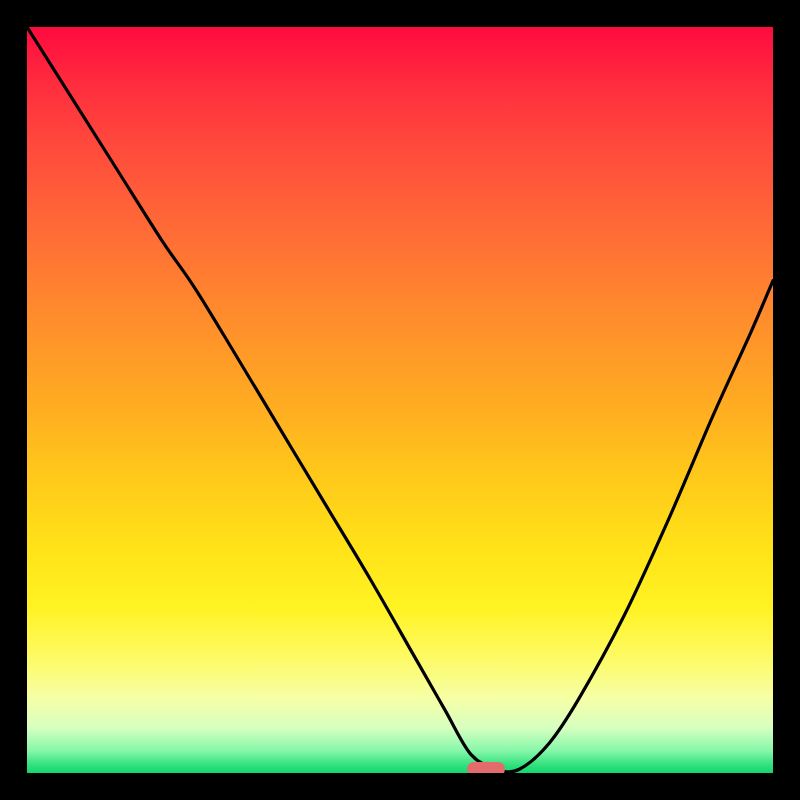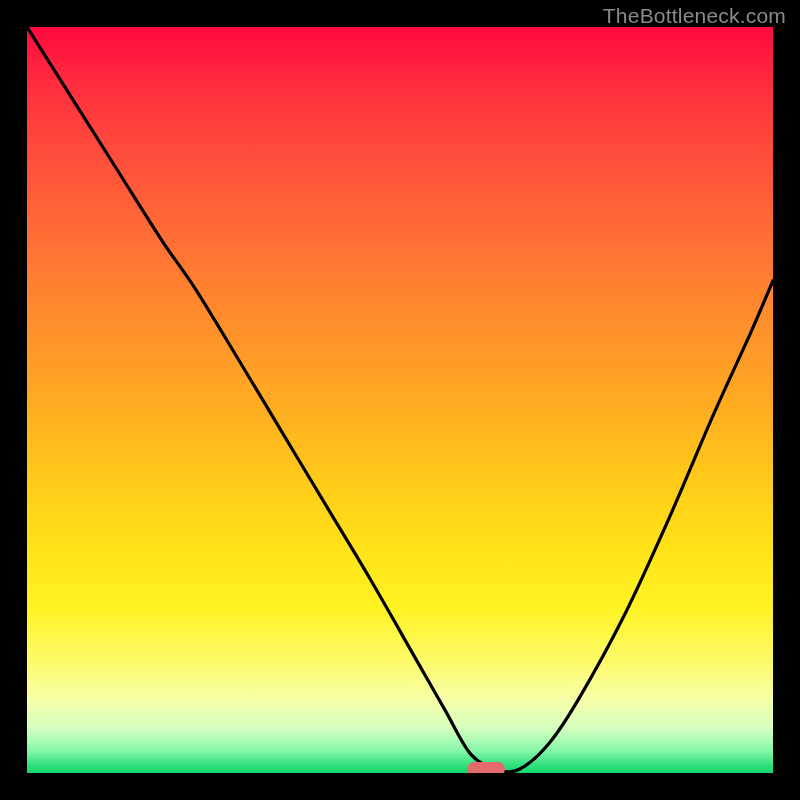--- a/index.html
+++ b/index.html
@@ -80,14 +80,13 @@
   <div class="plot-area">
     <div class="gradient"></div>
 
     <svg class="curve-svg" viewBox="0 0 746 746" preserveAspectRatio="none">
       <path id="curve-path" d="M 0 0 C 7.46 11.811666666666662, 29.839999999999996 47.246666666666655, 44.76 70.86999999999998 C 59.68 94.4933333333333, 74.6 118.11666666666662, 89.52 141.73999999999995 C 104.44 165.3633333333333, 121.225 192.71666666666667, 134.28 212.61 C 147.335 232.50333333333336, 155.41666666666666 241.82833333333332, 167.85 261.09999999999997 C 180.28333333333333 280.3716666666666, 194.58166666666668 304.6166666666666, 208.88000000000002 328.23999999999995 C 223.17833333333337 351.8633333333333, 238.72000000000003 377.97333333333336, 253.64000000000001 402.84000000000003 C 268.56 427.7066666666667, 283.48 452.5733333333333, 298.40000000000003 477.44 C 313.32000000000005 502.3066666666667, 328.24 526.5516666666666, 343.16 552.04 C 358.08000000000004 577.5283333333333, 375.4866666666667 608.6116666666667, 387.92 630.37 C 400.35333333333335 652.1283333333333, 408.43500000000006 666.4266666666667, 417.76000000000005 682.59 C 427.08500000000004 698.7533333333333, 435.1666666666667 717.4033333333334, 443.87 727.35 C 452.5733333333333 737.2966666666666, 461.89833333333337 739.7833333333333, 469.98 742.27 C 478.06166666666667 744.7566666666667, 483.6566666666667 746.6216666666667, 492.36 742.27 C 501.06333333333333 737.9183333333333, 512.2533333333333 727.9716666666666, 522.1999999999999 716.16 C 532.1466666666665 704.3483333333334, 539.6066666666666 692.5366666666666, 552.04 671.4 C 564.4733333333334 650.2633333333333, 581.8800000000001 619.1800000000001, 596.8000000000001 589.34 C 611.72 559.5, 626.64 525.93, 641.56 492.35999999999996 C 656.4799999999999 458.78999999999996, 672.6433333333334 419.00333333333333, 686.32 387.92 C 699.9966666666667 356.8366666666667, 713.6733333333334 328.24, 723.62 305.86 C 733.5666666666666 283.48, 742.27 262.3433333333333, 746 253.64" fill="none" stroke="#000" stroke-width="3.2" stroke-linecap="round" stroke-linejoin="round"></path>
     </svg>
 
     <div id="marker" class="marker" style="left: 458.79px; top: 741.524px; background: rgb(227, 107, 107);"></div>
   </div>
 
-  <div class="watermark">TheBottleneck.com</div>
 </div>
 
 </body></html>

